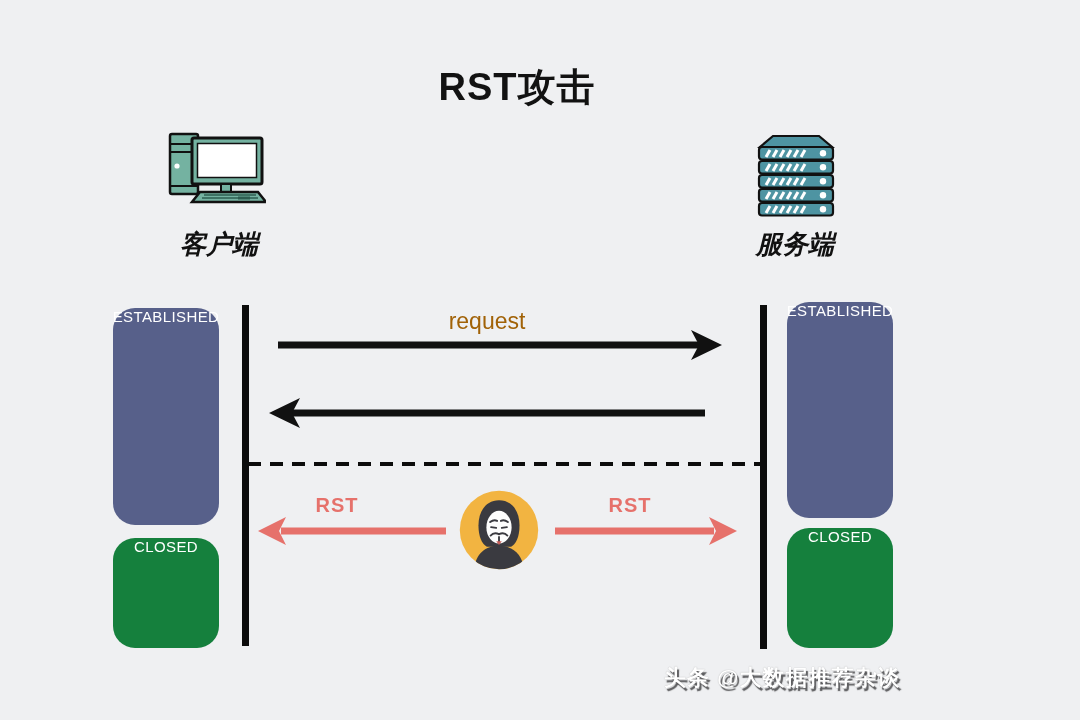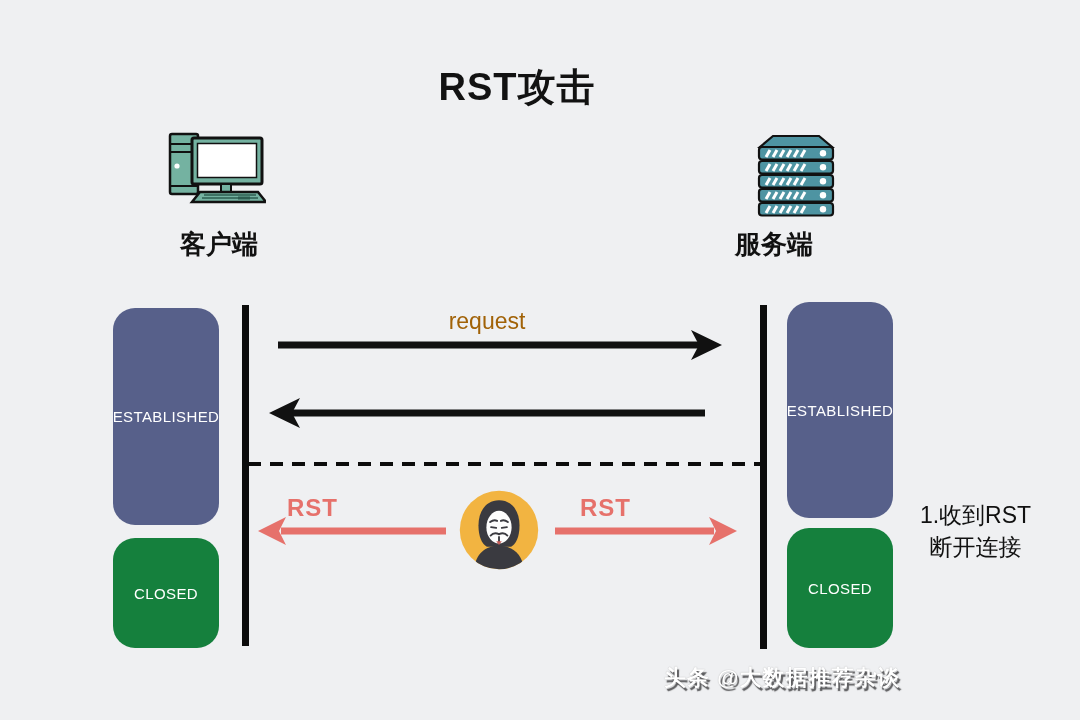--- a/index.html
+++ b/index.html
@@ -16,43 +16,44 @@
   .abs{position:absolute;}
   .title{
     left:0;top:62px;width:1034px;
     text-align:center;
     font-size:38px;font-weight:600;color:#121212;
     letter-spacing:1px;
   }
   .actor-label{
     font-size:26px;font-weight:700;color:#111;
     text-align:center;
+    font-style:italic;
   }
   .client-label{left:159px;top:227px;width:120px;}
-  .server-label{left:714px;top:227px;width:120px;text-align:center;}
+  .server-label{left:735px;top:227px;width:120px;text-align:center;}
   .state-box{
     border-radius:22px;
-    display:flex;align-items:center;justify-content:center;
+    display:flex;align-items:flex-start;justify-content:center;
     color:#fff;font-size:15px;letter-spacing:.4px;
   }
   .established{background:#57608a;}
   .closed{background:#15803d;}
   .box-client-est{left:113px;top:308px;width:106px;height:217px;}
   .box-client-closed{left:113px;top:538px;width:106px;height:110px;}
   .box-server-est{left:787px;top:302px;width:106px;height:216px;}
   .box-server-closed{left:787px;top:528px;width:106px;height:120px;}
   .msg-label{
     font-size:23px;font-weight:500;color:#a16207;
     text-align:center;
   }
   .request-label{left:407px;top:308px;width:160px;}
   .response-label{left:411px;top:383px;width:160px;}
   .rst-label{
-    font-size:24px;font-weight:600;color:#e6716b;
-    text-align:left;letter-spacing:1px;
+    font-size:20px;font-weight:600;color:#e6716b;
+    text-align:center;letter-spacing:1px;
   }
   .rst-left-label{left:287px;top:494px;width:100px;}
   .rst-right-label{left:580px;top:494px;width:100px;}
   .annotation{
     left:903px;top:499px;width:145px;
     font-size:23px;font-weight:500;color:#111;
     text-align:center;line-height:32px;
   }
   .watermark{
     right:16px;top:663px;width:400px;
@@ -171,20 +172,16 @@
         <path d="M36.5,42 l5.5,0.8"></path>
         <path d="M53.5,42 l-5.5,0.8"></path>
         <path d="M45,49.5 q-5.5,-2.5 -9,1.5"></path>
         <path d="M45,49.5 q5.5,-2.5 9,1.5"></path>
         <path d="M45,52.5 l0,5.5"></path>
       </g>
       <path d="M42,57 l3,4 l3,-4 Z" fill="#c9605c"></path>
     </g>
   </svg>
 
-  <div class="abs annotation">
-    <div>1.收到RST</div>
-    <div>断开连接</div>
-  </div>
 
   <div class="abs watermark">头条 @大数据推荐杂谈</div>
 
 </div>
 
 </body></html>

